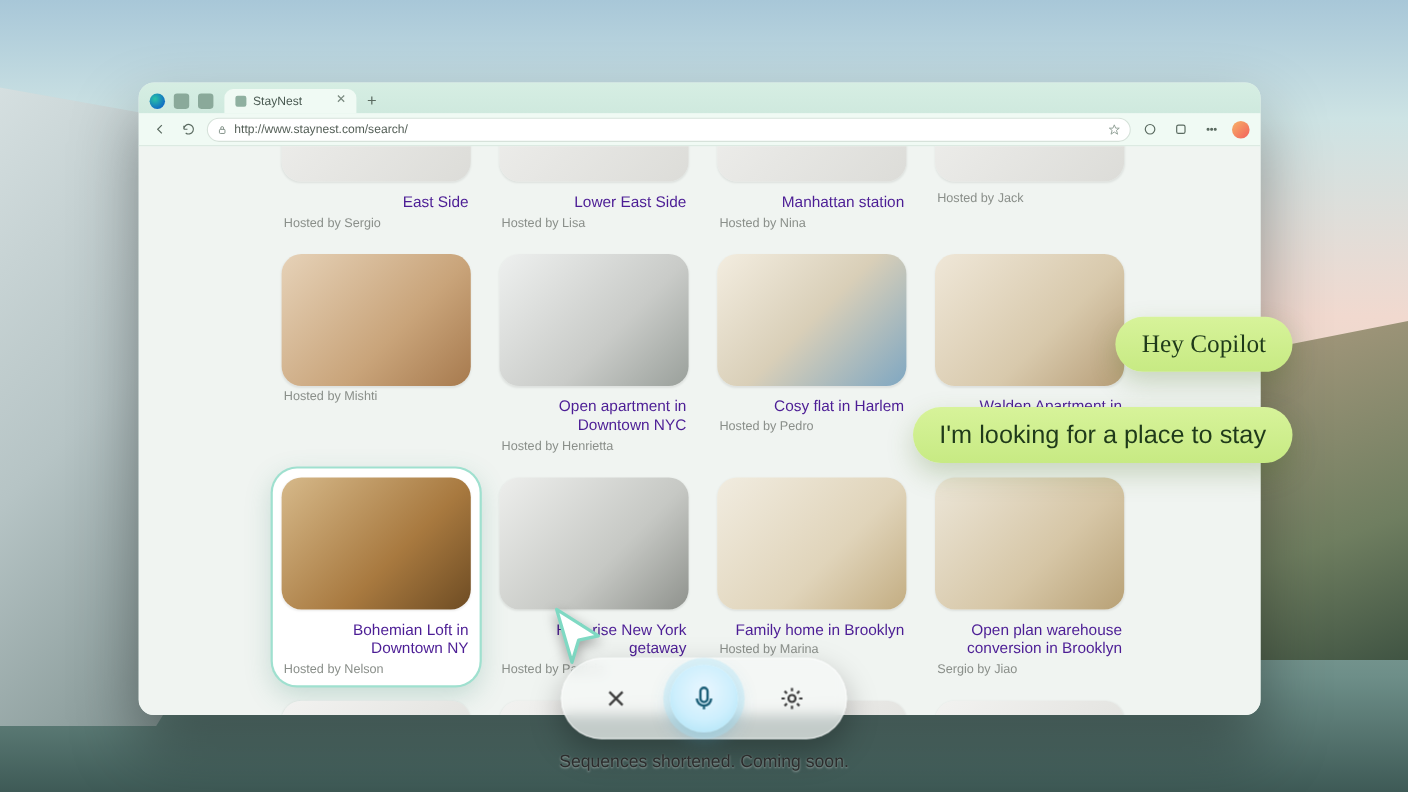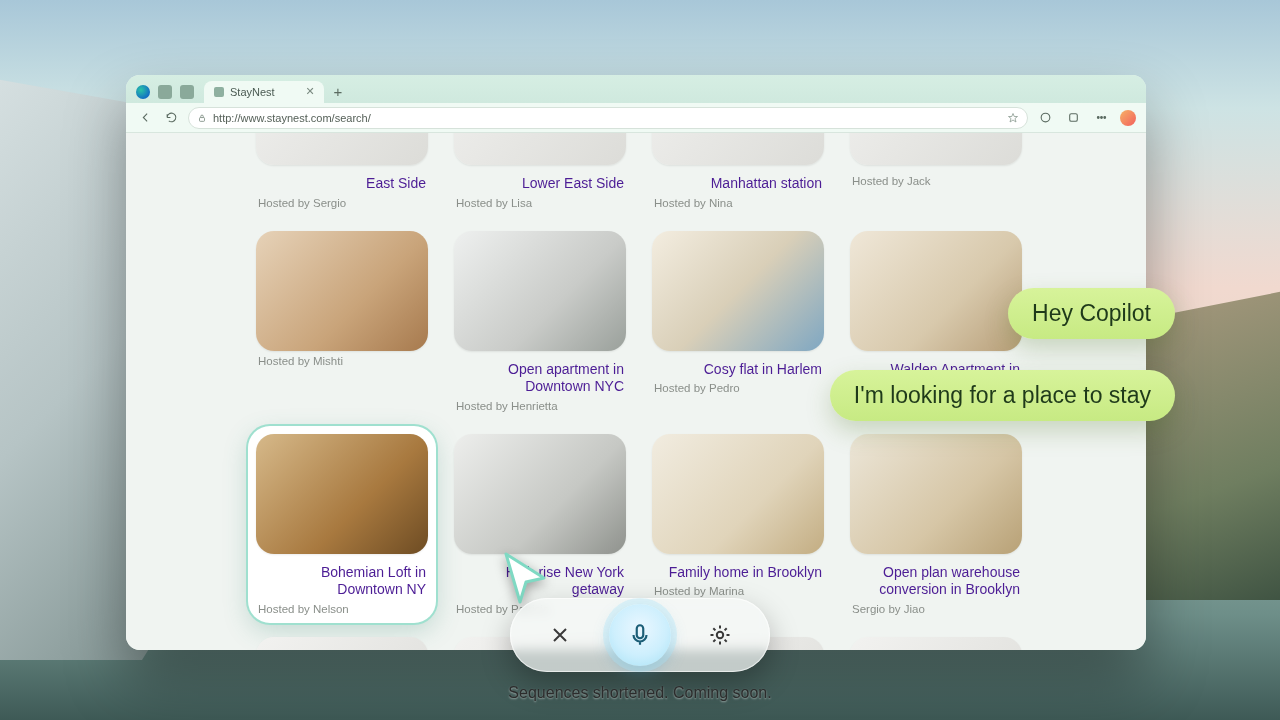--- a/index.html
+++ b/index.html
@@ -107,21 +107,21 @@
   .th-i{background:linear-gradient(135deg,#f2f2f0,#dcdcd8);}
   .th-j{background:linear-gradient(135deg,#f2f2f0,#dcdcd8);}
 
   
   .bubble{
     position:absolute;background:linear-gradient(180deg,#d7f39a,#c7ea83);
     color:#1f3a1a;border-radius:26px;padding:12px 24px;font-size:23px;
     box-shadow:0 10px 24px rgba(80,120,40,.25);
     white-space:nowrap;
   }
-  .bubble.b1{right:105px;top:288px;}
+  .bubble.b1{right:105px;top:288px;font-family:Liberation Serif, serif;}
   .bubble.b2{right:105px;top:370px;}
 
   
   .cop-cursor{
     position:absolute;left:500px;top:550px;width:50px;height:56px;pointer-events:none;
     filter:drop-shadow(0 4px 6px rgba(0,0,0,.35));
   }
 
   
   .pill{

